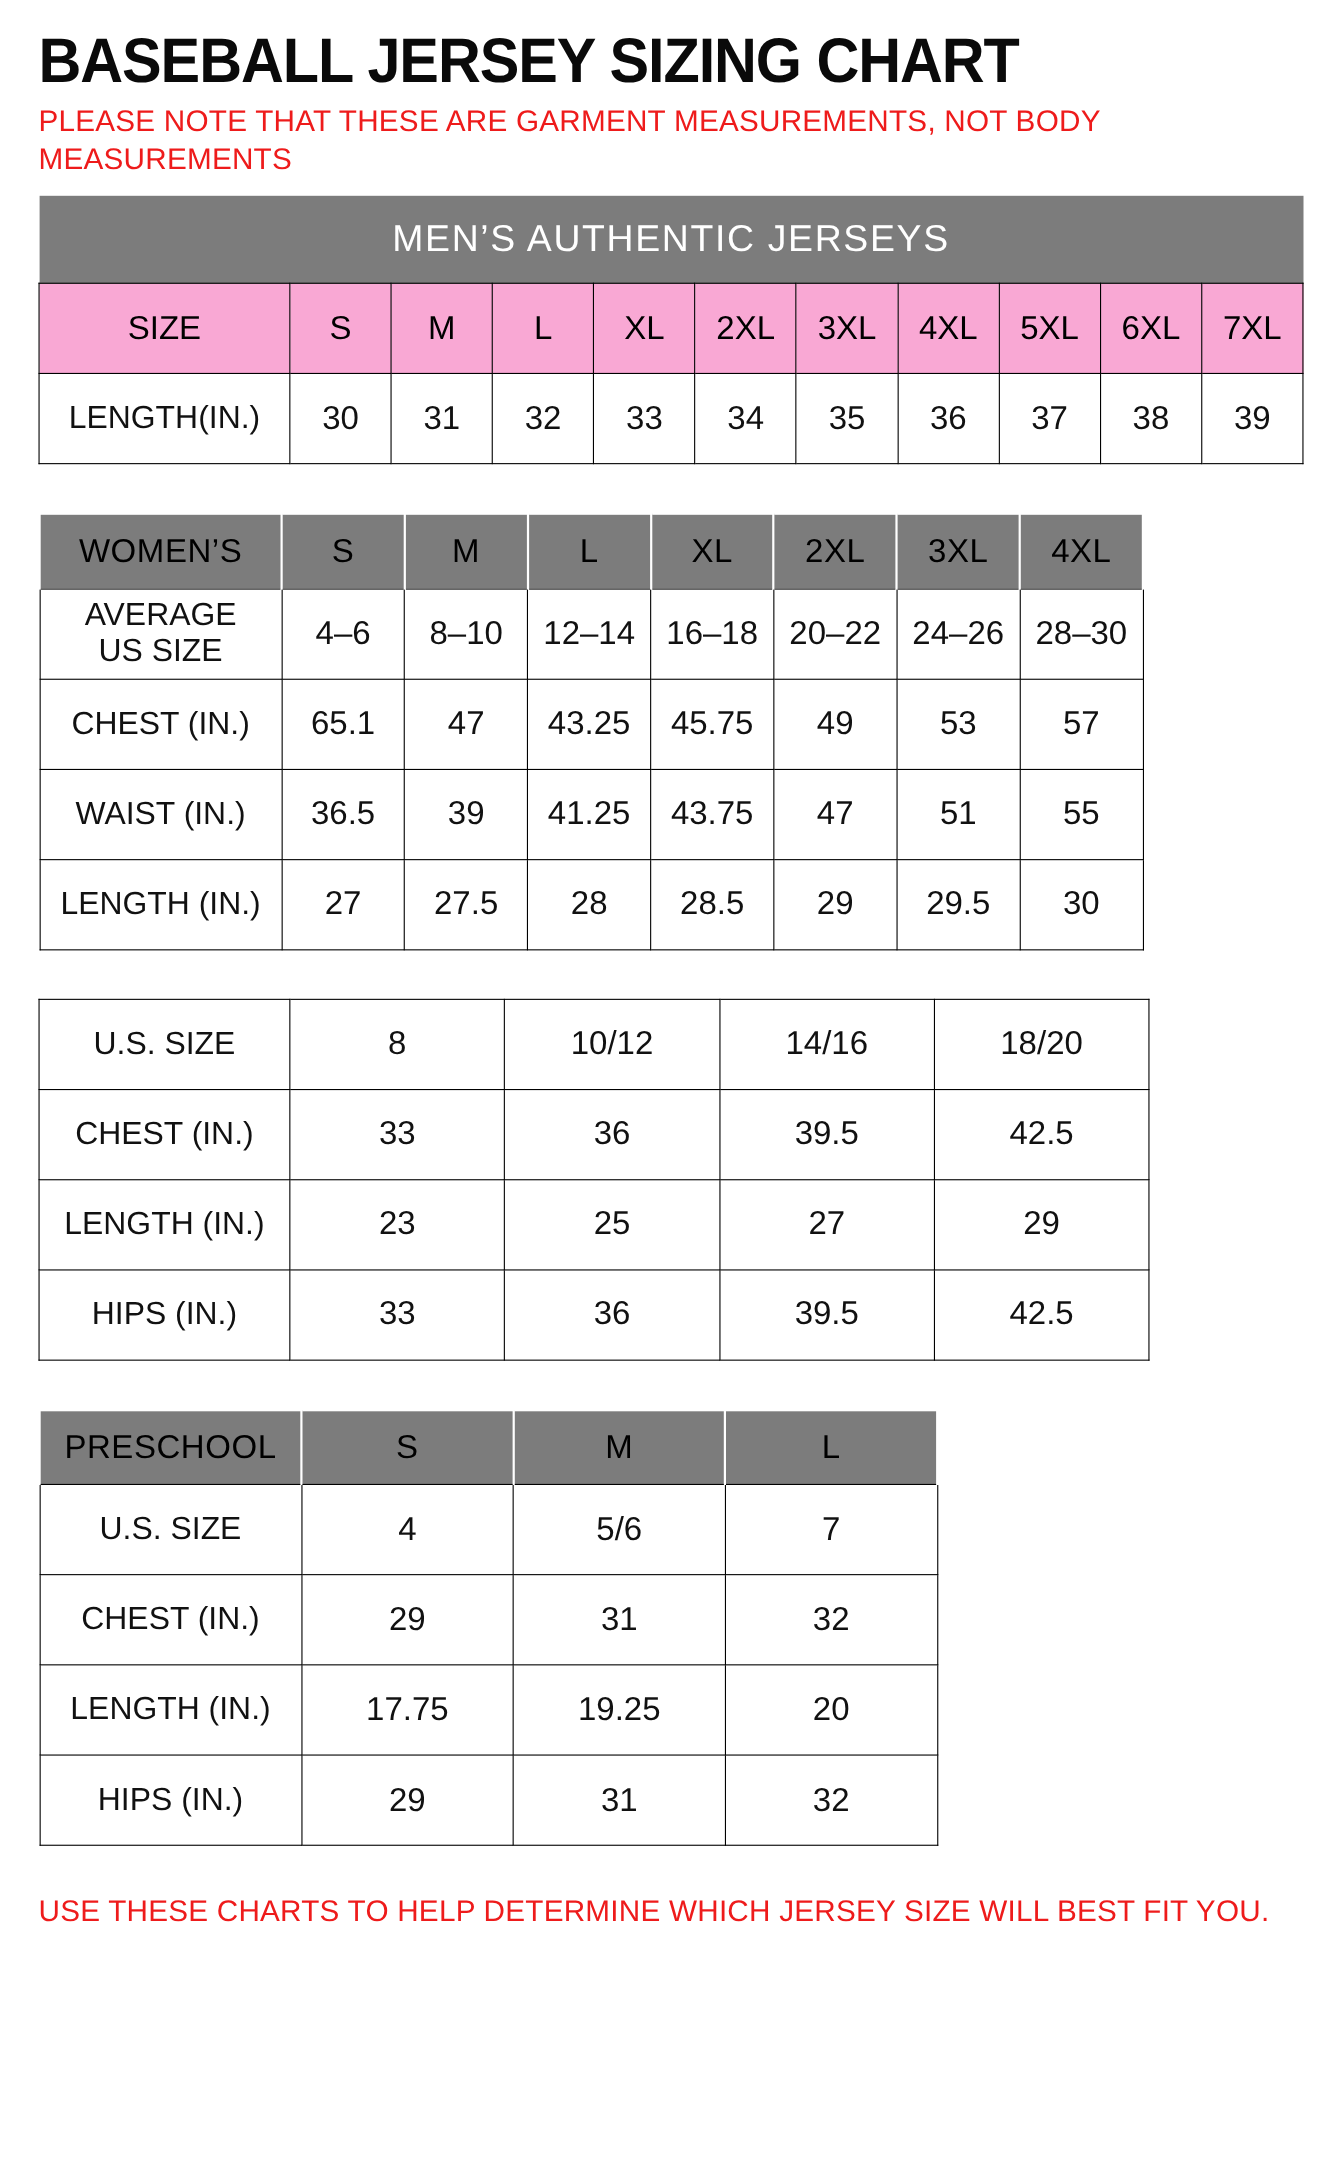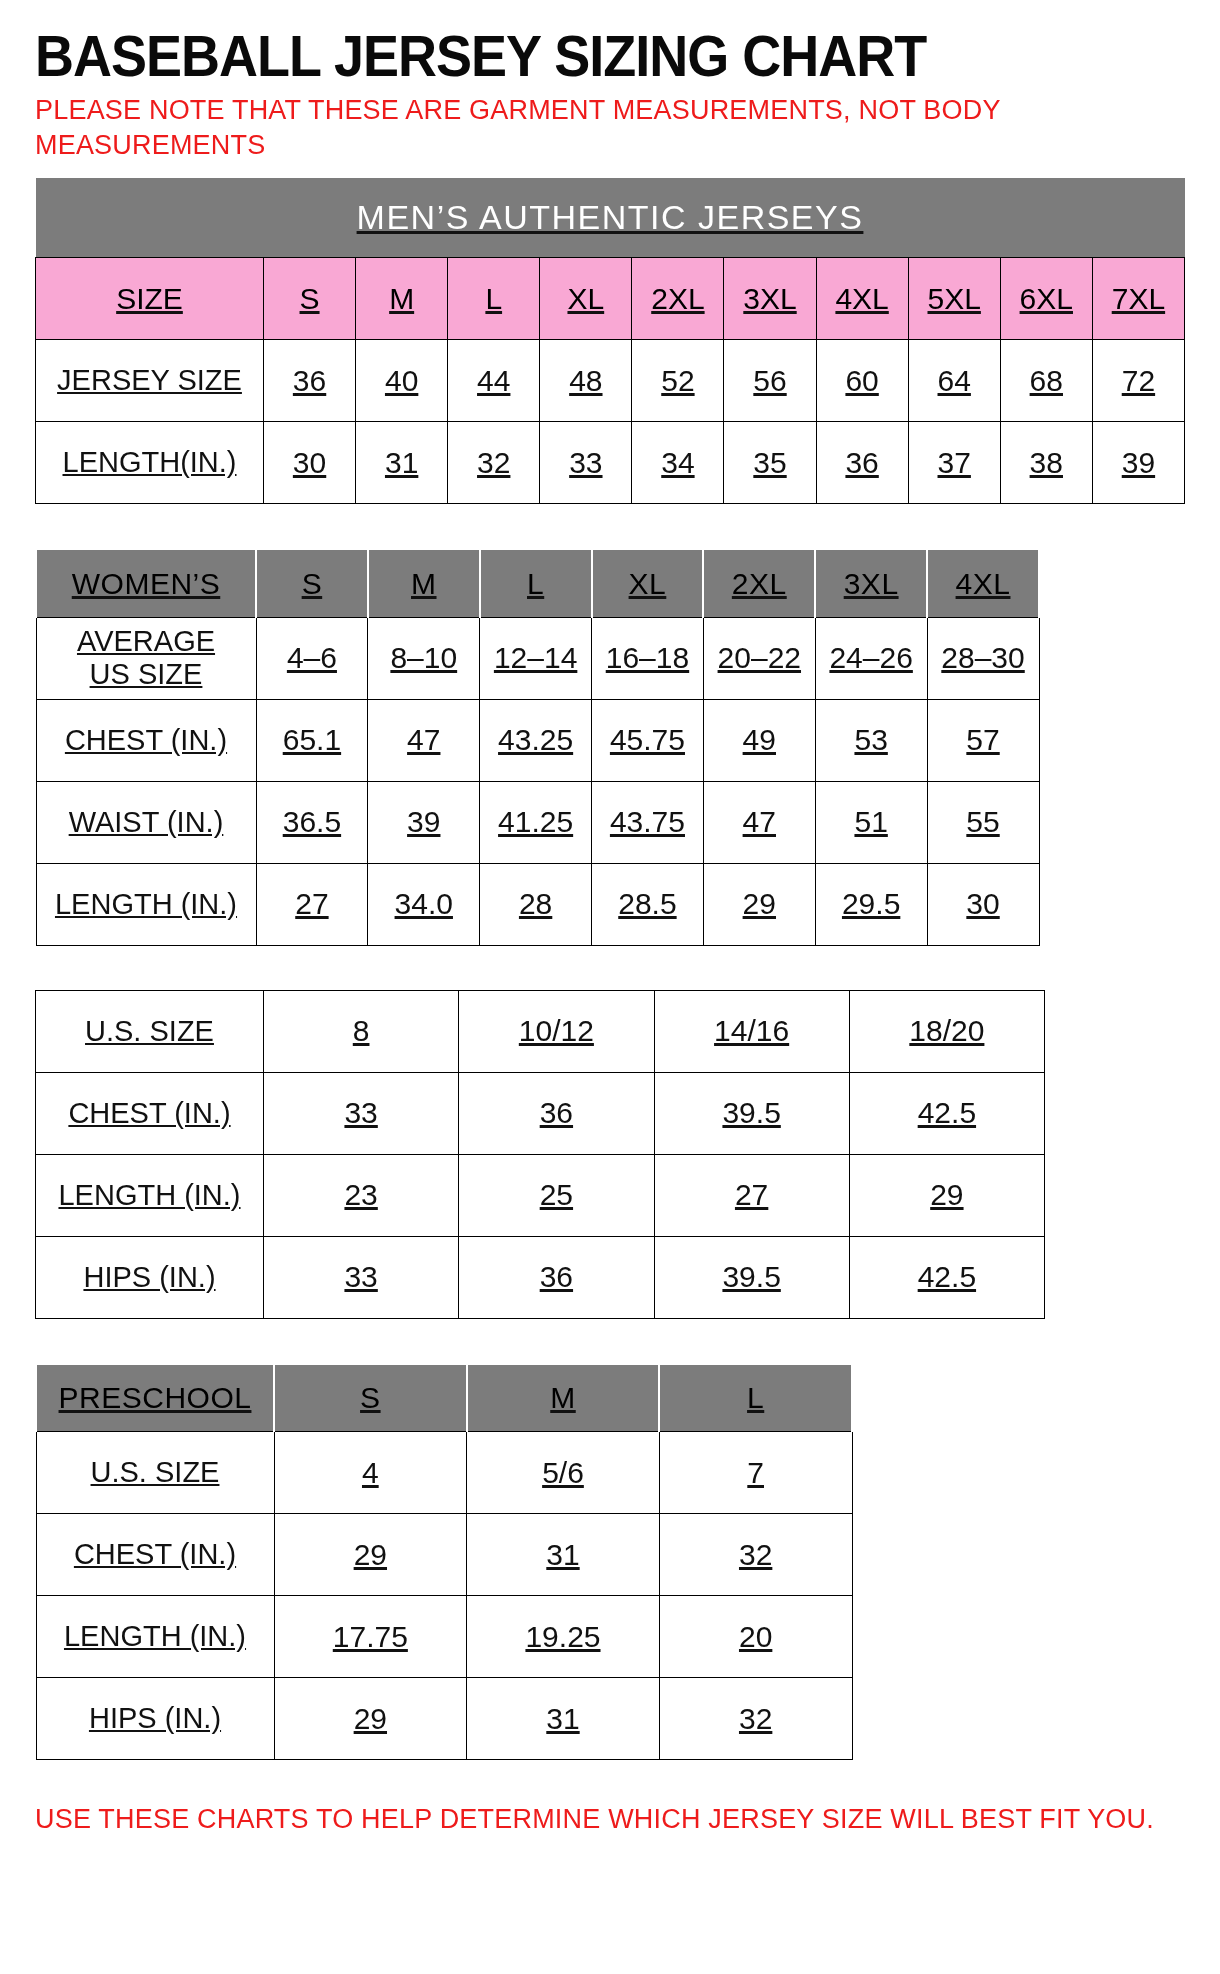--- a/index.html
+++ b/index.html
@@ -33,21 +33,20 @@
     font-size:27px;
     line-height:1.3;
     color:var(--red);
     letter-spacing:.2px;
   }
   table.sizing{
     border-collapse:collapse;
     table-layout:fixed;
     margin:0 0 44px 0;
     font-size:30px;
-    text-decoration:underline;
   }
   table.sizing th, table.sizing td{
     text-align:center;
     vertical-align:middle;
     font-weight:400;
     padding:2px 4px;
   }
   
   tr.banner-row th.banner-cell{
     background:var(--gray);
@@ -126,33 +125,20 @@
           <th>L</th>
           <th>XL</th>
           <th>2XL</th>
           <th>3XL</th>
           <th>4XL</th>
           <th>5XL</th>
           <th>6XL</th>
           <th>7XL</th>
         </tr>
         <tr class="body-row">
-          <th class="label-cell">JERSEY SIZE</th>
-          <td class="value-cell">36</td>
-          <td class="value-cell">40</td>
-          <td class="value-cell">44</td>
-          <td class="value-cell">48</td>
-          <td class="value-cell">52</td>
-          <td class="value-cell">56</td>
-          <td class="value-cell">60</td>
-          <td class="value-cell">64</td>
-          <td class="value-cell">68</td>
-          <td class="value-cell">72</td>
-        </tr>
-        <tr class="body-row">
           <th class="label-cell">LENGTH(IN.)</th>
           <td class="value-cell">30</td>
           <td class="value-cell">31</td>
           <td class="value-cell">32</td>
           <td class="value-cell">33</td>
           <td class="value-cell">34</td>
           <td class="value-cell">35</td>
           <td class="value-cell">36</td>
           <td class="value-cell">37</td>
           <td class="value-cell">38</td>
@@ -204,21 +190,21 @@
           <td class="value-cell">39</td>
           <td class="value-cell">41.25</td>
           <td class="value-cell">43.75</td>
           <td class="value-cell">47</td>
           <td class="value-cell">51</td>
           <td class="value-cell">55</td>
         </tr>
         <tr class="body-row">
           <th class="label-cell">LENGTH (IN.)</th>
           <td class="value-cell">27</td>
-          <td class="value-cell">34.0</td>
+          <td class="value-cell">27.5</td>
           <td class="value-cell">28</td>
           <td class="value-cell">28.5</td>
           <td class="value-cell">29</td>
           <td class="value-cell">29.5</td>
           <td class="value-cell">30</td>
         </tr>
       </tbody>
   </table>
 
   <table class="sizing boys">

